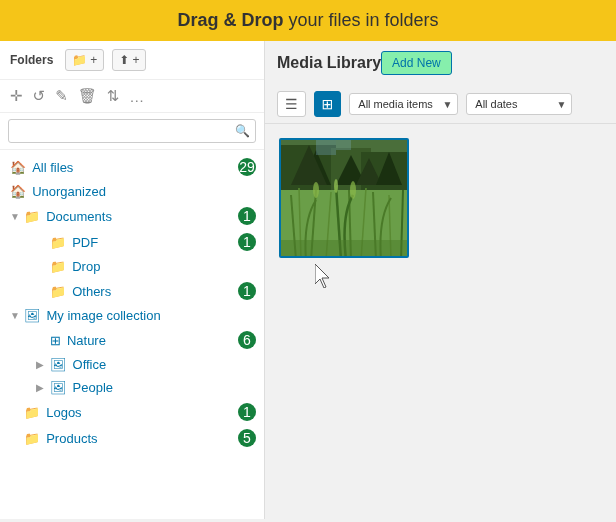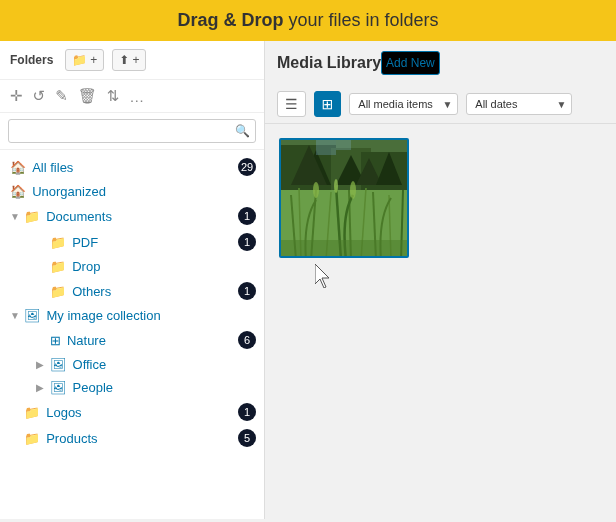--- a/index.html
+++ b/index.html
@@ -107,29 +107,29 @@
       align-items: center;
       padding: 4px 8px 4px 10px;
       cursor: pointer;
       color: #0073aa;
       font-size: 13px;
       position: relative;
     }
 
     .tree-item .badge {
       margin-left: auto;
-      background: #0f172a;
+      background: #15803d;
       color: #fff;
       border-radius: 50%;
       width: 18px;
       height: 18px;
       display: flex;
       align-items: center;
       justify-content: center;
-      font-size: 11px;
+      font-size: 14px;
     }
 
     .tree-item .expand-icon {
       width: 14px;
       font-size: 10px;
       color: #999;
       flex-shrink: 0;
     }
 
     .tree-item .folder-icon {
@@ -160,25 +160,25 @@
       align-items: center;
       padding: 10px 12px;
       background: #f1f1f1;
     }
     .media-title {
       font-size: 16px;
       font-weight: 600;
       color: #333;
     }
     .add-new-btn {
-      background: #000000;
+      background: #86efac;
       border: 1px solid #0073aa;
       color: #0073aa;
       border-radius: 3px;
-      padding: 4px 4px;
+      padding: 4px 10px;
       cursor: pointer;
       font-size: 12px;
     }
 
     .media-toolbar {
       display: flex;
       align-items: center;
       padding: 6px 12px;
       gap: 8px;
       background: #f1f1f1;

